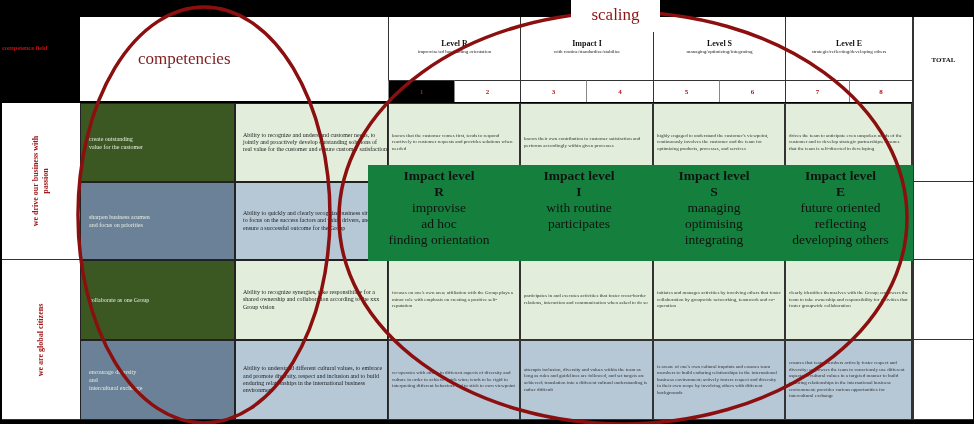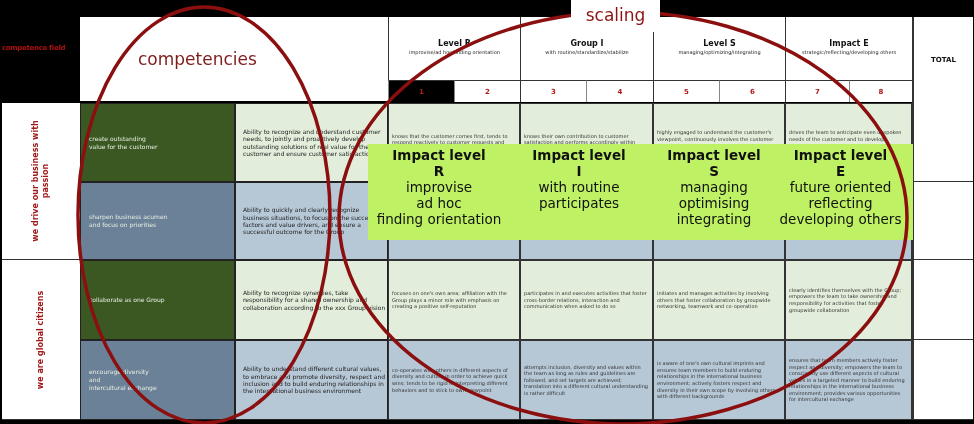--- a/index.html
+++ b/index.html
@@ -1,18 +1,18 @@
 <!DOCTYPE html>
 <html><head>
 <meta charset="utf-8">
 <style>
   * { box-sizing: border-box; margin: 0; padding: 0; }
   html, body { width: 974px; height: 424px; background: #000; overflow: hidden; }
   body { position: relative; font-family: "DejaVu Sans", sans-serif; color: #222; }
-  .abs { position: absolute; }
+  .abs { position: absolute; font-family: Liberation Serif, serif; }
 
   .cf-label { left: 2px; top: 44px; width: 78px; font-size: 7px; font-weight: bold; color: #b01010; white-space: nowrap; letter-spacing: -0.3px; }
 
   .hdr-comp { left: 80px; top: 17px; width: 308px; height: 84px; background: #fff; }
   .hdr-comp span { position: absolute; left: 58px; top: 32px; font-size: 17px; color: #7f1d1d; }
 
   .lvl-hdr { top: 17px; height: 63px; background: #fff; border-left: 1px solid #333; text-align: center; padding-top: 22px; }
   .lvl-hdr .t { font-size: 8px; font-weight: bold; color: #111; }
   .lvl-hdr .s { font-size: 5px; color: #222; margin-top: 1px; white-space: nowrap; }
 
@@ -29,21 +29,21 @@
   .cname.b { background: #6a8198; }
   .cdesc { left: 235px; width: 153px; border: 1px solid #222; font-size: 6px; line-height: 7.3px; padding: 0 0 0 7px; display: flex; align-items: center; color: #222; }
   .cdesc.g { background: #e2eedb; }
   .cdesc.b { background: #b6c7d6; }
 
   .cell { border: 1px solid #333; font-size: 5px; line-height: 6.6px; padding: 0 3px; display: flex; align-items: center; color: #333; }
   .cell.g { background: #e2eedb; }
   .cell.b { background: #b6c7d6; }
   .tcell { left: 912px; width: 61px; background: #fff; border-left: 2px solid #333; border-bottom: 1px solid #333; }
 
-  .overlay { left: 368px; top: 144px; width: 545px; height: 96px; background: #bef264; }
+  .overlay { left: 368px; top: 165px; width: 545px; height: 96px; background: #15803d; }
   .imp { top: 3px; text-align: center; font-size: 13.5px; line-height: 16px; color: #111; }
   .imp .h { font-weight: bold; }
 
   .scaling { left: 571px; top: 0px; width: 89px; height: 32px; background: #fff; text-align: center; font-size: 17px; color: #8b1414; line-height: 30px; }
 
   svg.ell { position: absolute; left: 0; top: 0; pointer-events: none; }
 </style>
 </head>
 <body>
 
@@ -51,29 +51,29 @@
 
 <div class="abs hdr-comp">
   <span>competencies</span>
 </div>
 
 <div class="abs lvl-hdr" style="left:388px;width:132px;">
   <div class="t">Level R</div>
   <div class="s">improvise/ad hoc/finding orientation</div>
 </div>
 <div class="abs lvl-hdr" style="left:520px;width:133px;">
-  <div class="t">Group I</div>
+  <div class="t">Impact I</div>
   <div class="s">with routine/standardize/stabilize</div>
 </div>
 <div class="abs lvl-hdr" style="left:653px;width:132px;">
   <div class="t">Level S</div>
   <div class="s">managing/optimizing/integrating</div>
 </div>
 <div class="abs lvl-hdr" style="left:785px;width:127px;">
-  <div class="t">Impact E</div>
+  <div class="t">Level E</div>
   <div class="s">strategic/reflecting/developing   others</div>
 </div>
 
 <div class="abs num black" style="left:388px;width:66px;">1</div>
 <div class="abs num" style="left:454px;width:66px;">2</div>
 <div class="abs num" style="left:520px;width:66px;border-left-color:#333;">3</div>
 <div class="abs num" style="left:586px;width:67px;">4</div>
 <div class="abs num" style="left:653px;width:66px;border-left-color:#333;">5</div>
 <div class="abs num" style="left:719px;width:66px;">6</div>
 <div class="abs num" style="left:785px;width:64px;border-left-color:#333;">7</div>

